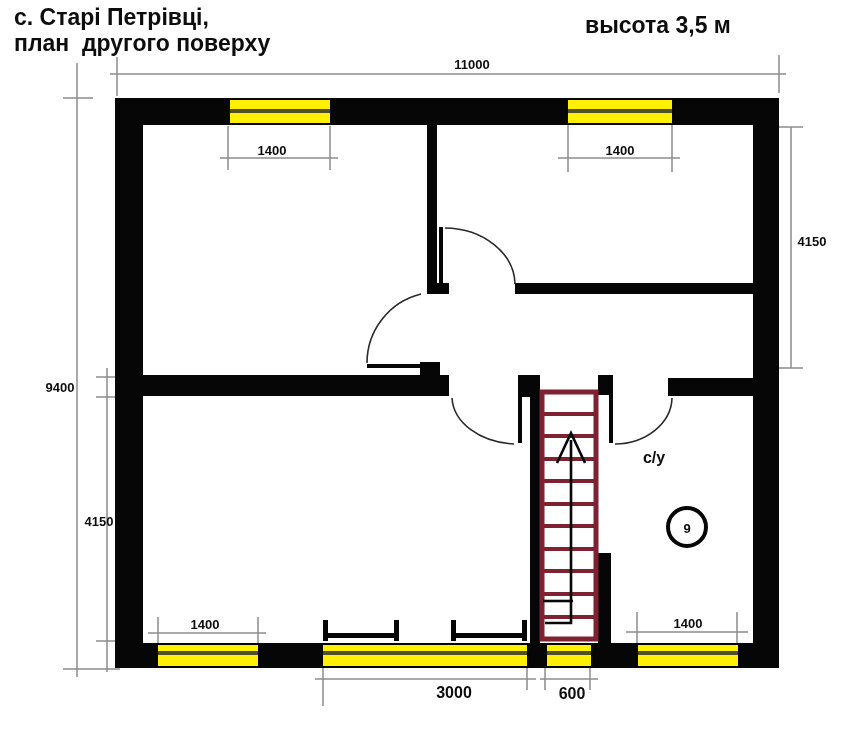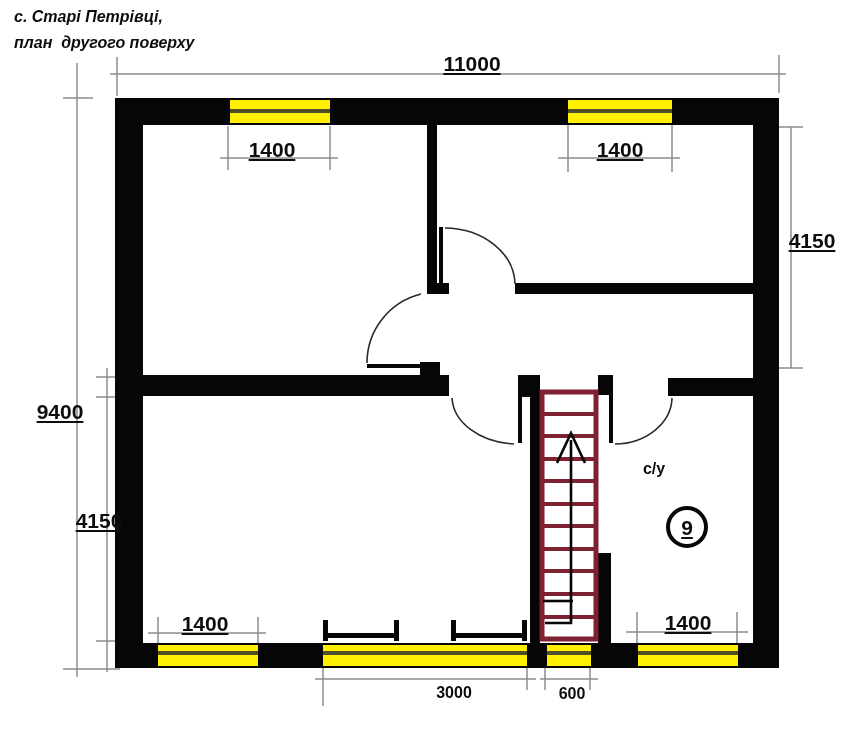--- a/index.html
+++ b/index.html
@@ -8,22 +8,22 @@
   #plan svg{position:absolute;left:0;top:0;}
   .wall{fill:var(--wall);}
   .win{fill:var(--window);}
   .winline{fill:var(--window_frame);}
   .stair-stroke{stroke:var(--stairs);fill:none;}
   .dim{stroke:var(--dimension_line);stroke-width:1.5;}
   .doorarc{stroke:#2a2a2a;stroke-width:1.6;fill:none;}
   .leaf{stroke:var(--wall);stroke-width:4;}
   .thinblack{stroke:var(--wall);stroke-width:2.6;fill:none;}
   .txt{position:absolute;color:var(--text);font-weight:bold;white-space:pre;}
-  .title{font-size:16px;line-height:26px;font-style:italic;}
-  .dimtxt{font-size:21px;transform:translate(-50%,-50%);text-decoration:underline;}
+  .title{font-size:23px;line-height:26px;}
+  .dimtxt{font-size:13px;transform:translate(-50%,-50%);}
   .dimtxt16{font-size:16px;transform:translate(-50%,-50%);}
 </style>
 </head>
 <body>
 
 <div id="plan">
 
   <svg width="843" height="750" viewBox="0 0 843 750">
 
     <g>
@@ -141,28 +141,29 @@
 
       <line class="leaf" x1="611" y1="394" x2="611" y2="443"></line>
       <path class="doorarc" d="M 615 444 A 58 47 0 0 0 672 398"></path>
     </g>
 
     <circle cx="687" cy="527" r="19" fill="none" stroke="var(--wall)" stroke-width="4"></circle>
   </svg>
 
   <div class="txt title" style="left:14px;top:4px;">с. Старі Петрівці,</div>
   <div class="txt title" style="left:14px;top:30px;">план  другого поверху</div>
+  <div class="txt title" style="left:585px;top:12px;">высота 3,5 м</div>
 
   <div class="txt dimtxt" style="left:472px;top:64px;">11000</div>
-  <div class="txt dimtxt" style="left:60px;top:387px;margin-top:25px;">9400</div>
+  <div class="txt dimtxt" style="left:60px;top:387px;">9400</div>
   <div class="txt dimtxt" style="left:99px;top:521px;">4150</div>
   <div class="txt dimtxt" style="left:812px;top:241px;">4150</div>
   <div class="txt dimtxt" style="left:272px;top:150px;">1400</div>
   <div class="txt dimtxt" style="left:620px;top:150px;">1400</div>
   <div class="txt dimtxt" style="left:205px;top:624px;">1400</div>
   <div class="txt dimtxt" style="left:688px;top:623px;">1400</div>
   <div class="txt dimtxt16" style="left:424px;top:693px;margin-left:30px;">3000</div>
   <div class="txt dimtxt16" style="left:572px;top:694px;text-align:right;">600</div>
 
-  <div class="txt dimtxt16" style="left:654px;top:458px;margin-top:11px;">с/у</div>
+  <div class="txt dimtxt16" style="left:654px;top:458px;">с/у</div>
   <div class="txt dimtxt" style="left:687px;top:528px;">9</div>
 
 </div>
 
 </body></html>

